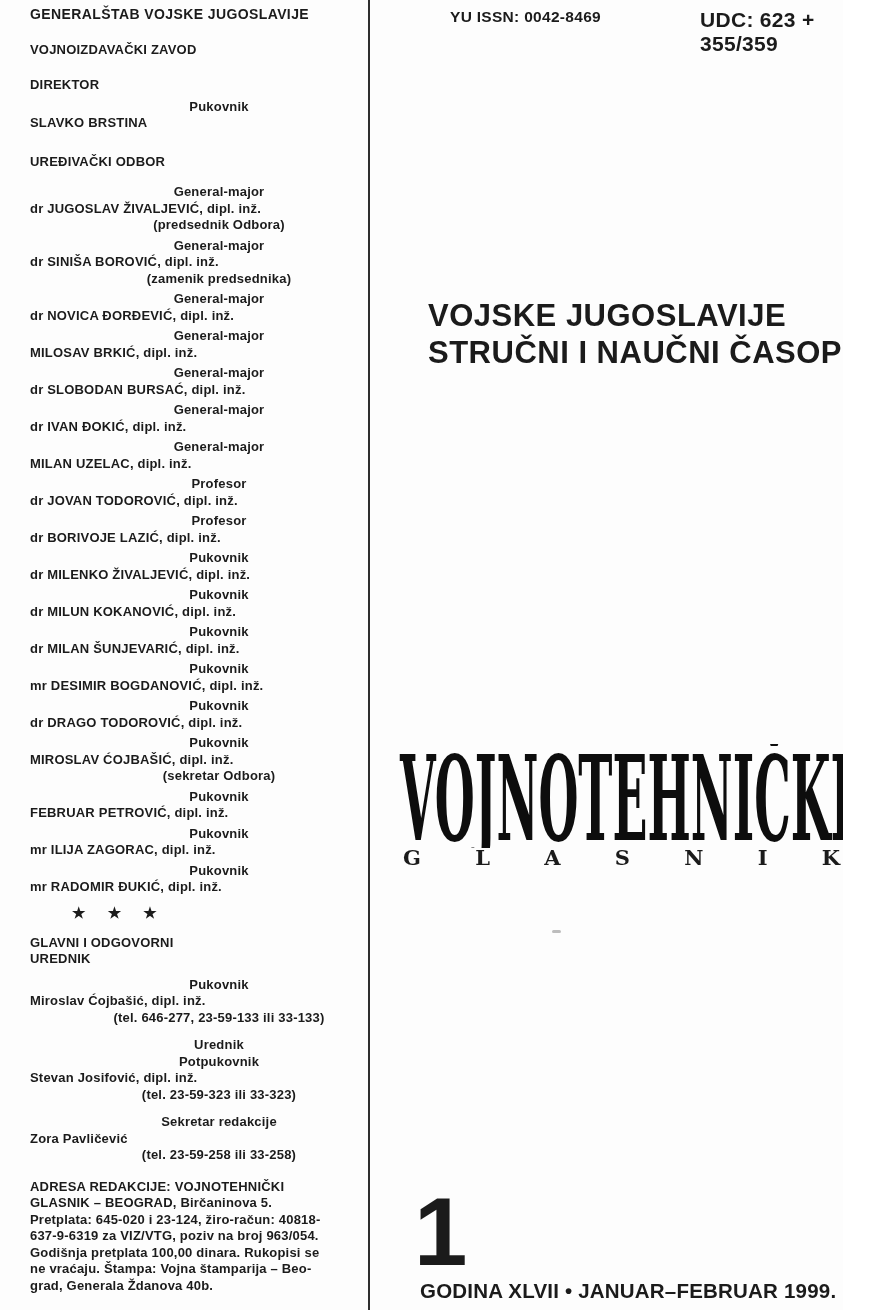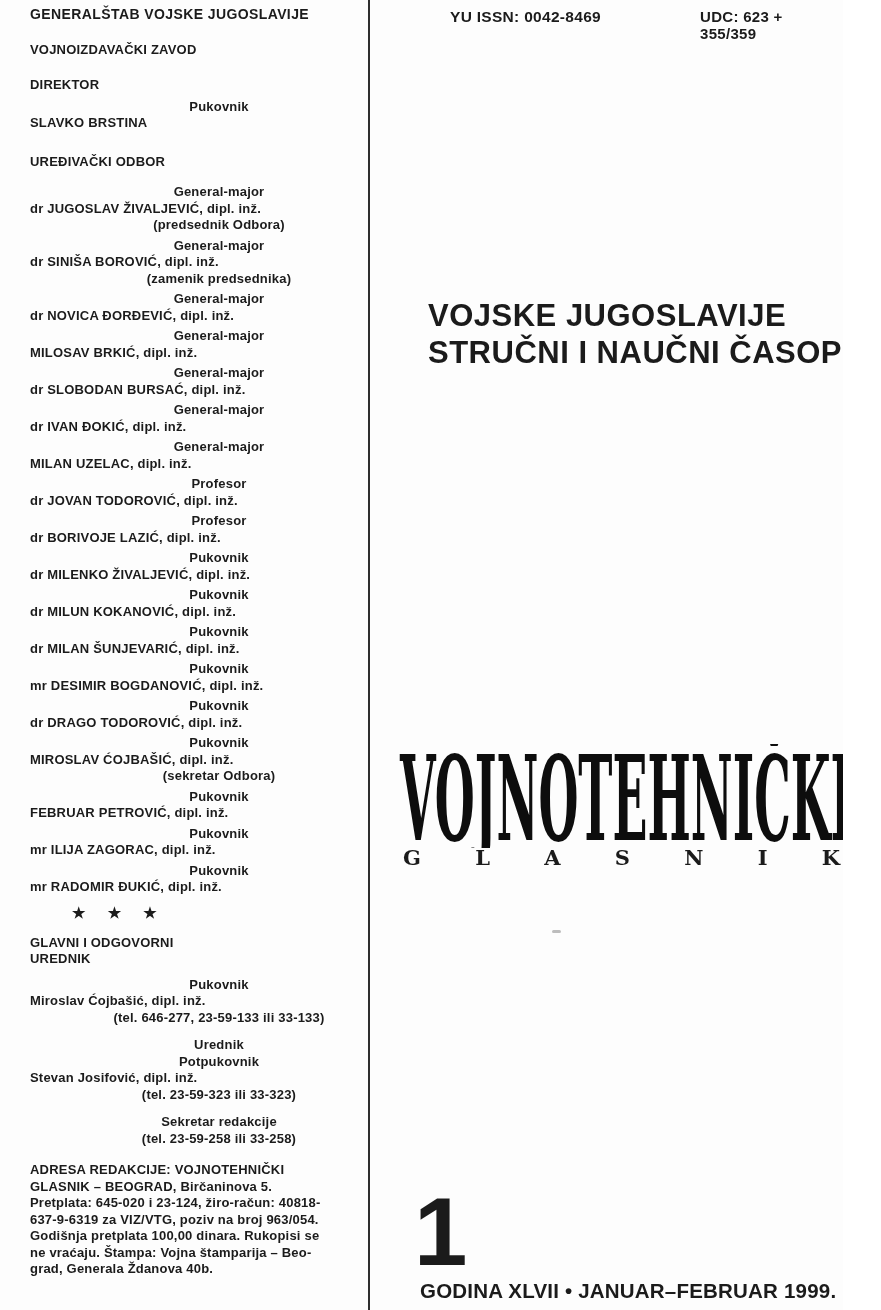--- a/index.html
+++ b/index.html
@@ -20,21 +20,21 @@
   .director-block { margin-bottom:22px; }
   .board-heading { margin-bottom:14px; }
   .board-entry { margin-bottom:4px; }
   .stars-row { display:flex; gap:22px; padding-left:42px; margin:9px 0 15px; font-size:15px; line-height:15px; }
   .editor-heading { margin-bottom:9px; }
   .editor-entry { margin-bottom:11px; }
   .address-block { margin-top:15px; }
 
   
   .issn  { position:absolute; left:428px; top:8px;  font-size:15.5px; font-weight:700; letter-spacing:0.3px;margin-left:22px; }
-  .udc   { position:absolute; left:700px; top:8px;  font-size:15px; font-weight:700; letter-spacing:0.3px; }
+  .udc   { position:absolute; left:700px; top:8px;  font-size:21px; font-weight:700; letter-spacing:0.3px; }
   .subtitle { position:absolute; left:428px; top:297px; font-size:31px; line-height:37px; font-weight:700; letter-spacing:0.5px; white-space:nowrap; }
   .masthead { position:absolute; left:398px; top:744px; }
   .glasnik-row { position:absolute; left:403px; top:847px; width:437px; display:flex; justify-content:space-between;
                  font-family:"DejaVu Serif", serif; font-weight:700; font-size:21px; line-height:21px; }
   .issue-number { position:absolute; left:414px; top:1184px; font-size:96px; line-height:1; font-weight:700; letter-spacing:-3px; }
   .issue-line { position:absolute; left:420px; top:1279px; font-size:20.5px; font-weight:700; letter-spacing:0.2px; white-space:nowrap; }
 </style>
 </head>
 <body>
 
@@ -191,20 +191,21 @@
         <div class="editor-entry">
           <div class="indent">Urednik</div>
           <div class="indent">Potpukovnik</div>
           <div>Stevan Josifović, dipl. inž.</div>
           <div class="indent">(tel. 23-59-323 ili 33-323)</div>
         </div>
 
         <div class="editor-entry">
           <div class="indent">Sekretar redakcije</div>
 
+          <div>Zora Pavličević</div>
           <div class="indent">(tel. 23-59-258 ili 33-258)</div>
         </div>
       </div>
 
     <div class="address-block">
 
     <div>ADRESA REDAKCIJE: VOJNOTEHNIČKI</div>
         <div>GLASNIK – BEOGRAD, Birčaninova 5.</div>
         <div>Pretplata: 645-020 i 23-124, žiro-račun: 40818-</div>
         <div>637-9-6319 za VIZ/VTG, poziv na broj 963/054.</div>

